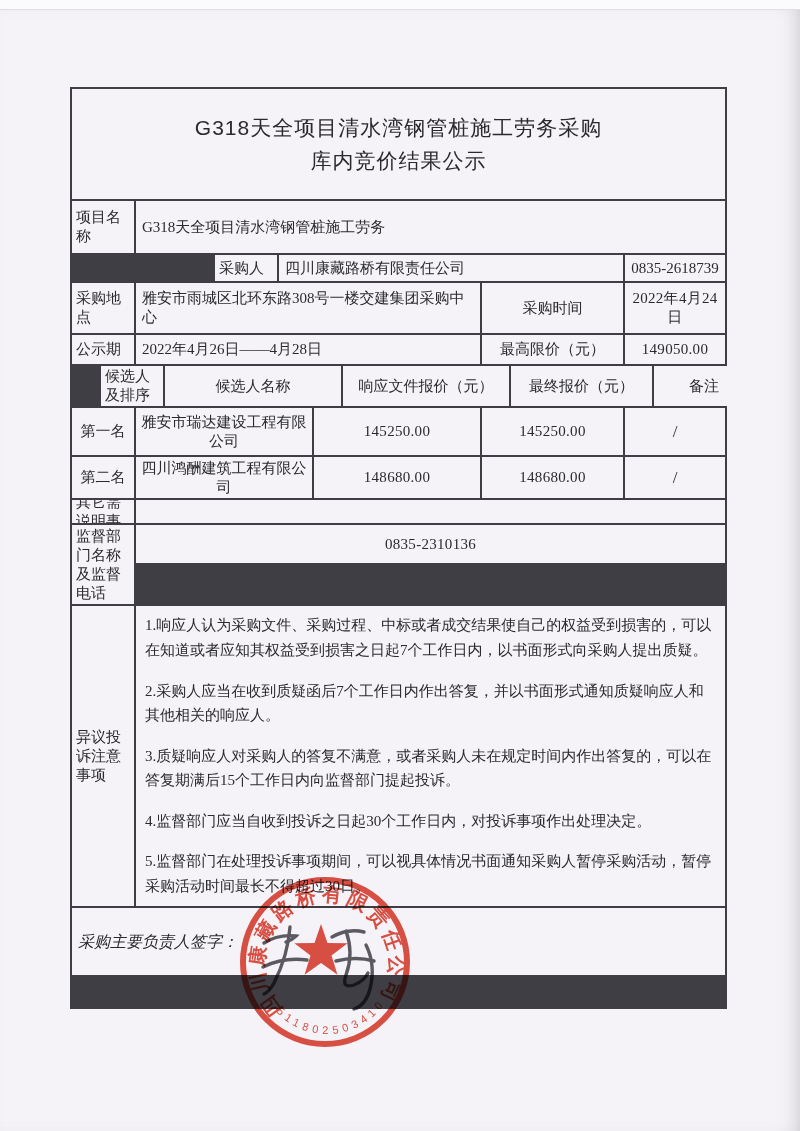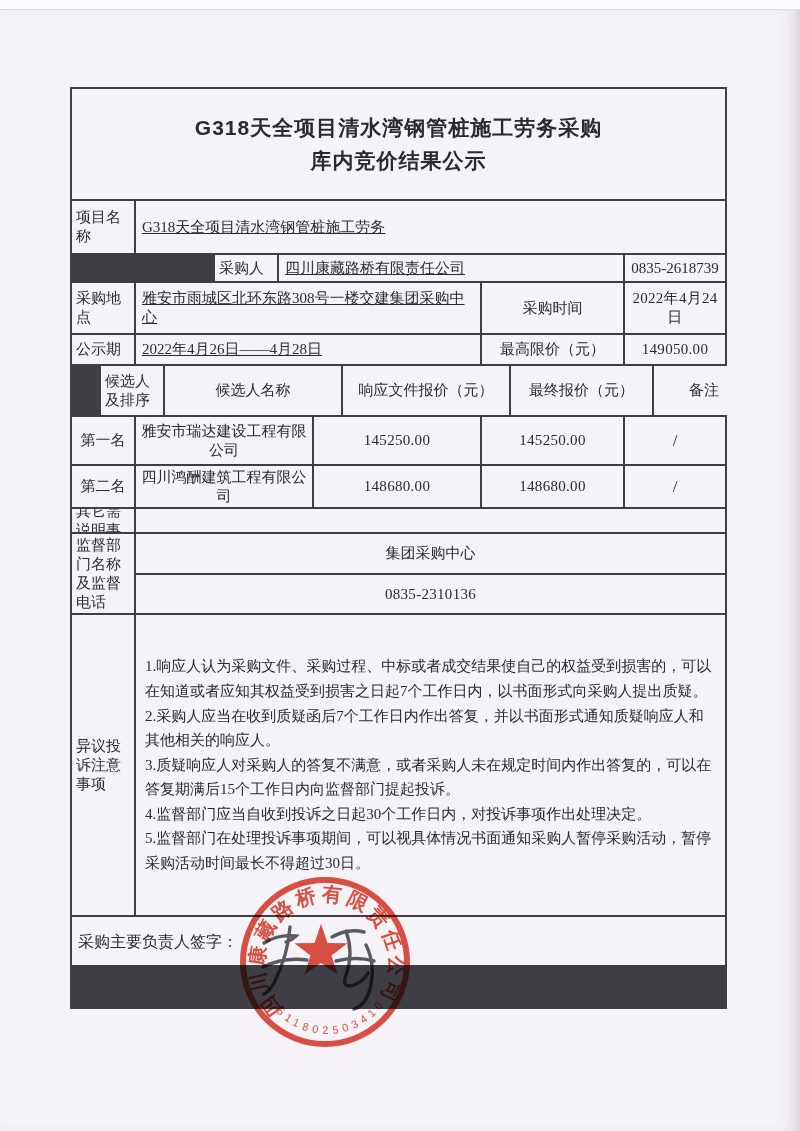--- a/index.html
+++ b/index.html
@@ -24,55 +24,55 @@
     box-sizing:border-box;border:2px solid #3e3e44;background:#3e3e44;
     display:flex;flex-direction:column;row-gap:2px;
   }
   .row{display:flex;column-gap:2px;flex:0 0 auto;}
   .cell{
     background:#f5f3f7;box-sizing:border-box;display:flex;align-items:center;
     font-size:15px;line-height:19px;overflow:hidden;
   }
   .lab{flex:0 0 62px;padding:2px 4px;}
   .c-center{justify-content:center;text-align:center;}
-  .c-left{padding:2px 6px;text-decoration:underline;}
+  .c-left{padding:2px 6px;}
   .grow{flex:1 1 auto;}
   .w344{flex:0 0 344px;}
   .w176{flex:0 0 176px;}
   .w166{flex:0 0 166px;}
   .w141{flex:0 0 141px;}
   .w100{flex:0 0 100px;}
   .num{font-size:15px;letter-spacing:.3px;}
   
   .r-title{height:110px;}
   .title-cell{flex-direction:column;justify-content:center;row-gap:2px;}
   .title-line{
     font-family:"Liberation Sans","DejaVu Sans",sans-serif;
-    font-weight:700;font-size:21px;line-height:31px;letter-spacing:1px;text-align:center;
+    font-weight:400;font-size:21px;line-height:31px;letter-spacing:1px;text-align:center;
   }
   .r-project{height:52px;}
   .r-purchaser{height:26px;justify-content:flex-end;}
   .r-location{height:50px;}
   .r-publicity{height:29px;}
-  .r-candhead{height:49px;padding-left:29px;}
+  .r-candhead{height:40px;padding-left:29px;}
   .r-rank1{height:47px;}
   .r-rank2{height:41px;}
   .r-other{height:23px;}
   .r-supervision{height:79px;}
   .sup-col{flex:1 1 auto;display:flex;flex-direction:column;row-gap:2px;background:#3e3e44;}
   .sup-col .cell{flex:0 0 auto;}
   .sup-a{height:39px;}
   .sup-b{height:38px;}
   .r-objection{height:300px;}
   .objection-text{
     flex-direction:column;align-items:flex-start;justify-content:center;
-    padding:6px 8px 6px 9px;row-gap:0;
+    padding:6px 8px 6px 9px;row-gap:16px;
   }
   .objection-text div{font-size:15px;line-height:24.6px;text-align:left;}
-  .r-signature{height:48px;}
+  .r-signature{height:67px;font-style:italic;}
   .sig-cell{font-size:16px;padding-left:6px;}
   .slash{font-size:17px;}
   
   .seal{
     position:absolute;left:237px;top:874px;width:182px;height:182px;
     mix-blend-mode:multiply;opacity:.88;pointer-events:none;
   }
   .signature{
     position:absolute;left:250px;top:903px;width:170px;height:112px;
     mix-blend-mode:multiply;opacity:.92;pointer-events:none;
@@ -143,21 +143,20 @@
     </div>
 
     <div class="row r-other">
       <div class="cell lab">其它需说明事</div>
       <div class="cell grow c-left"></div>
     </div>
 
     <div class="row r-supervision">
       <div class="cell lab">监督部门名称及监督电话</div>
       <div class="sup-col">
-        <div class="cell sup-a c-center">集团采购中心</div>
         <div class="cell sup-b c-center num">0835-2310136</div>
       </div>
     </div>
 
     <div class="row r-objection">
       <div class="cell lab">异议投诉注意事项</div>
       <div class="cell grow objection-text">
         <div>1.响应人认为采购文件、采购过程、中标或者成交结果使自己的权益受到损害的，可以在知道或者应知其权益受到损害之日起7个工作日内，以书面形式向采购人提出质疑。</div>
         <div>2.采购人应当在收到质疑函后7个工作日内作出答复，并以书面形式通知质疑响应人和其他相关的响应人。</div>
         <div>3.质疑响应人对采购人的答复不满意，或者采购人未在规定时间内作出答复的，可以在答复期满后15个工作日内向监督部门提起投诉。</div>

